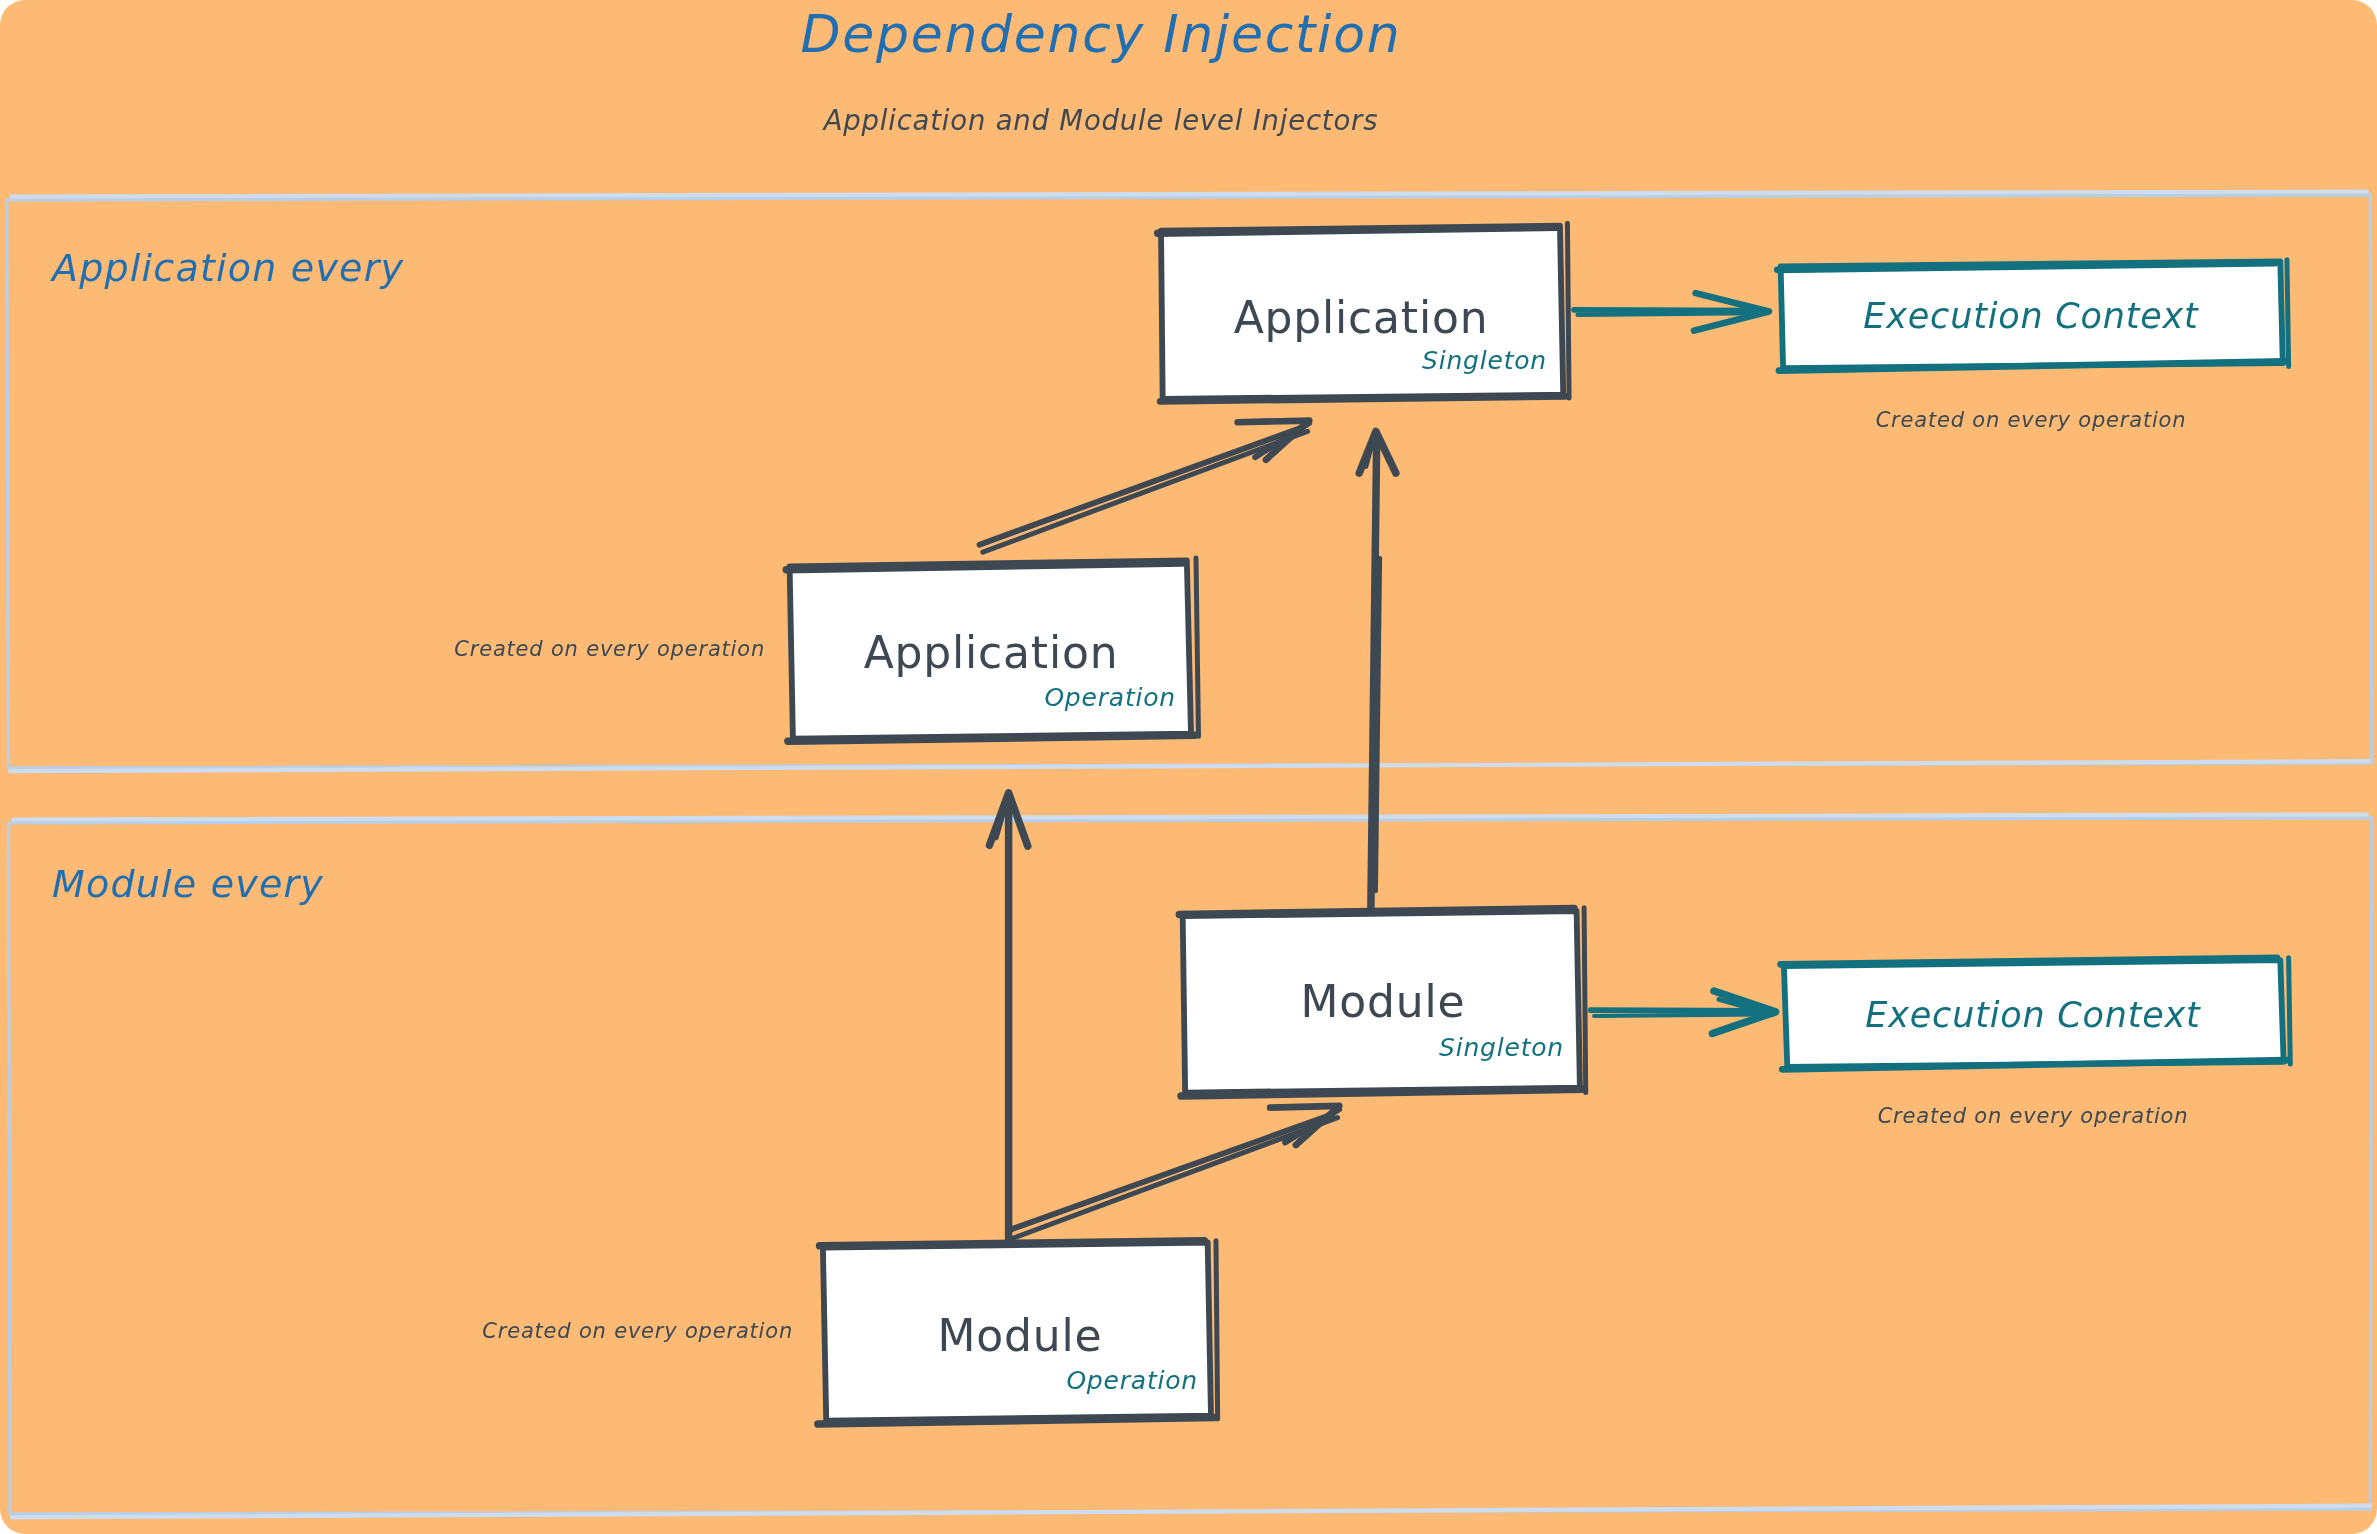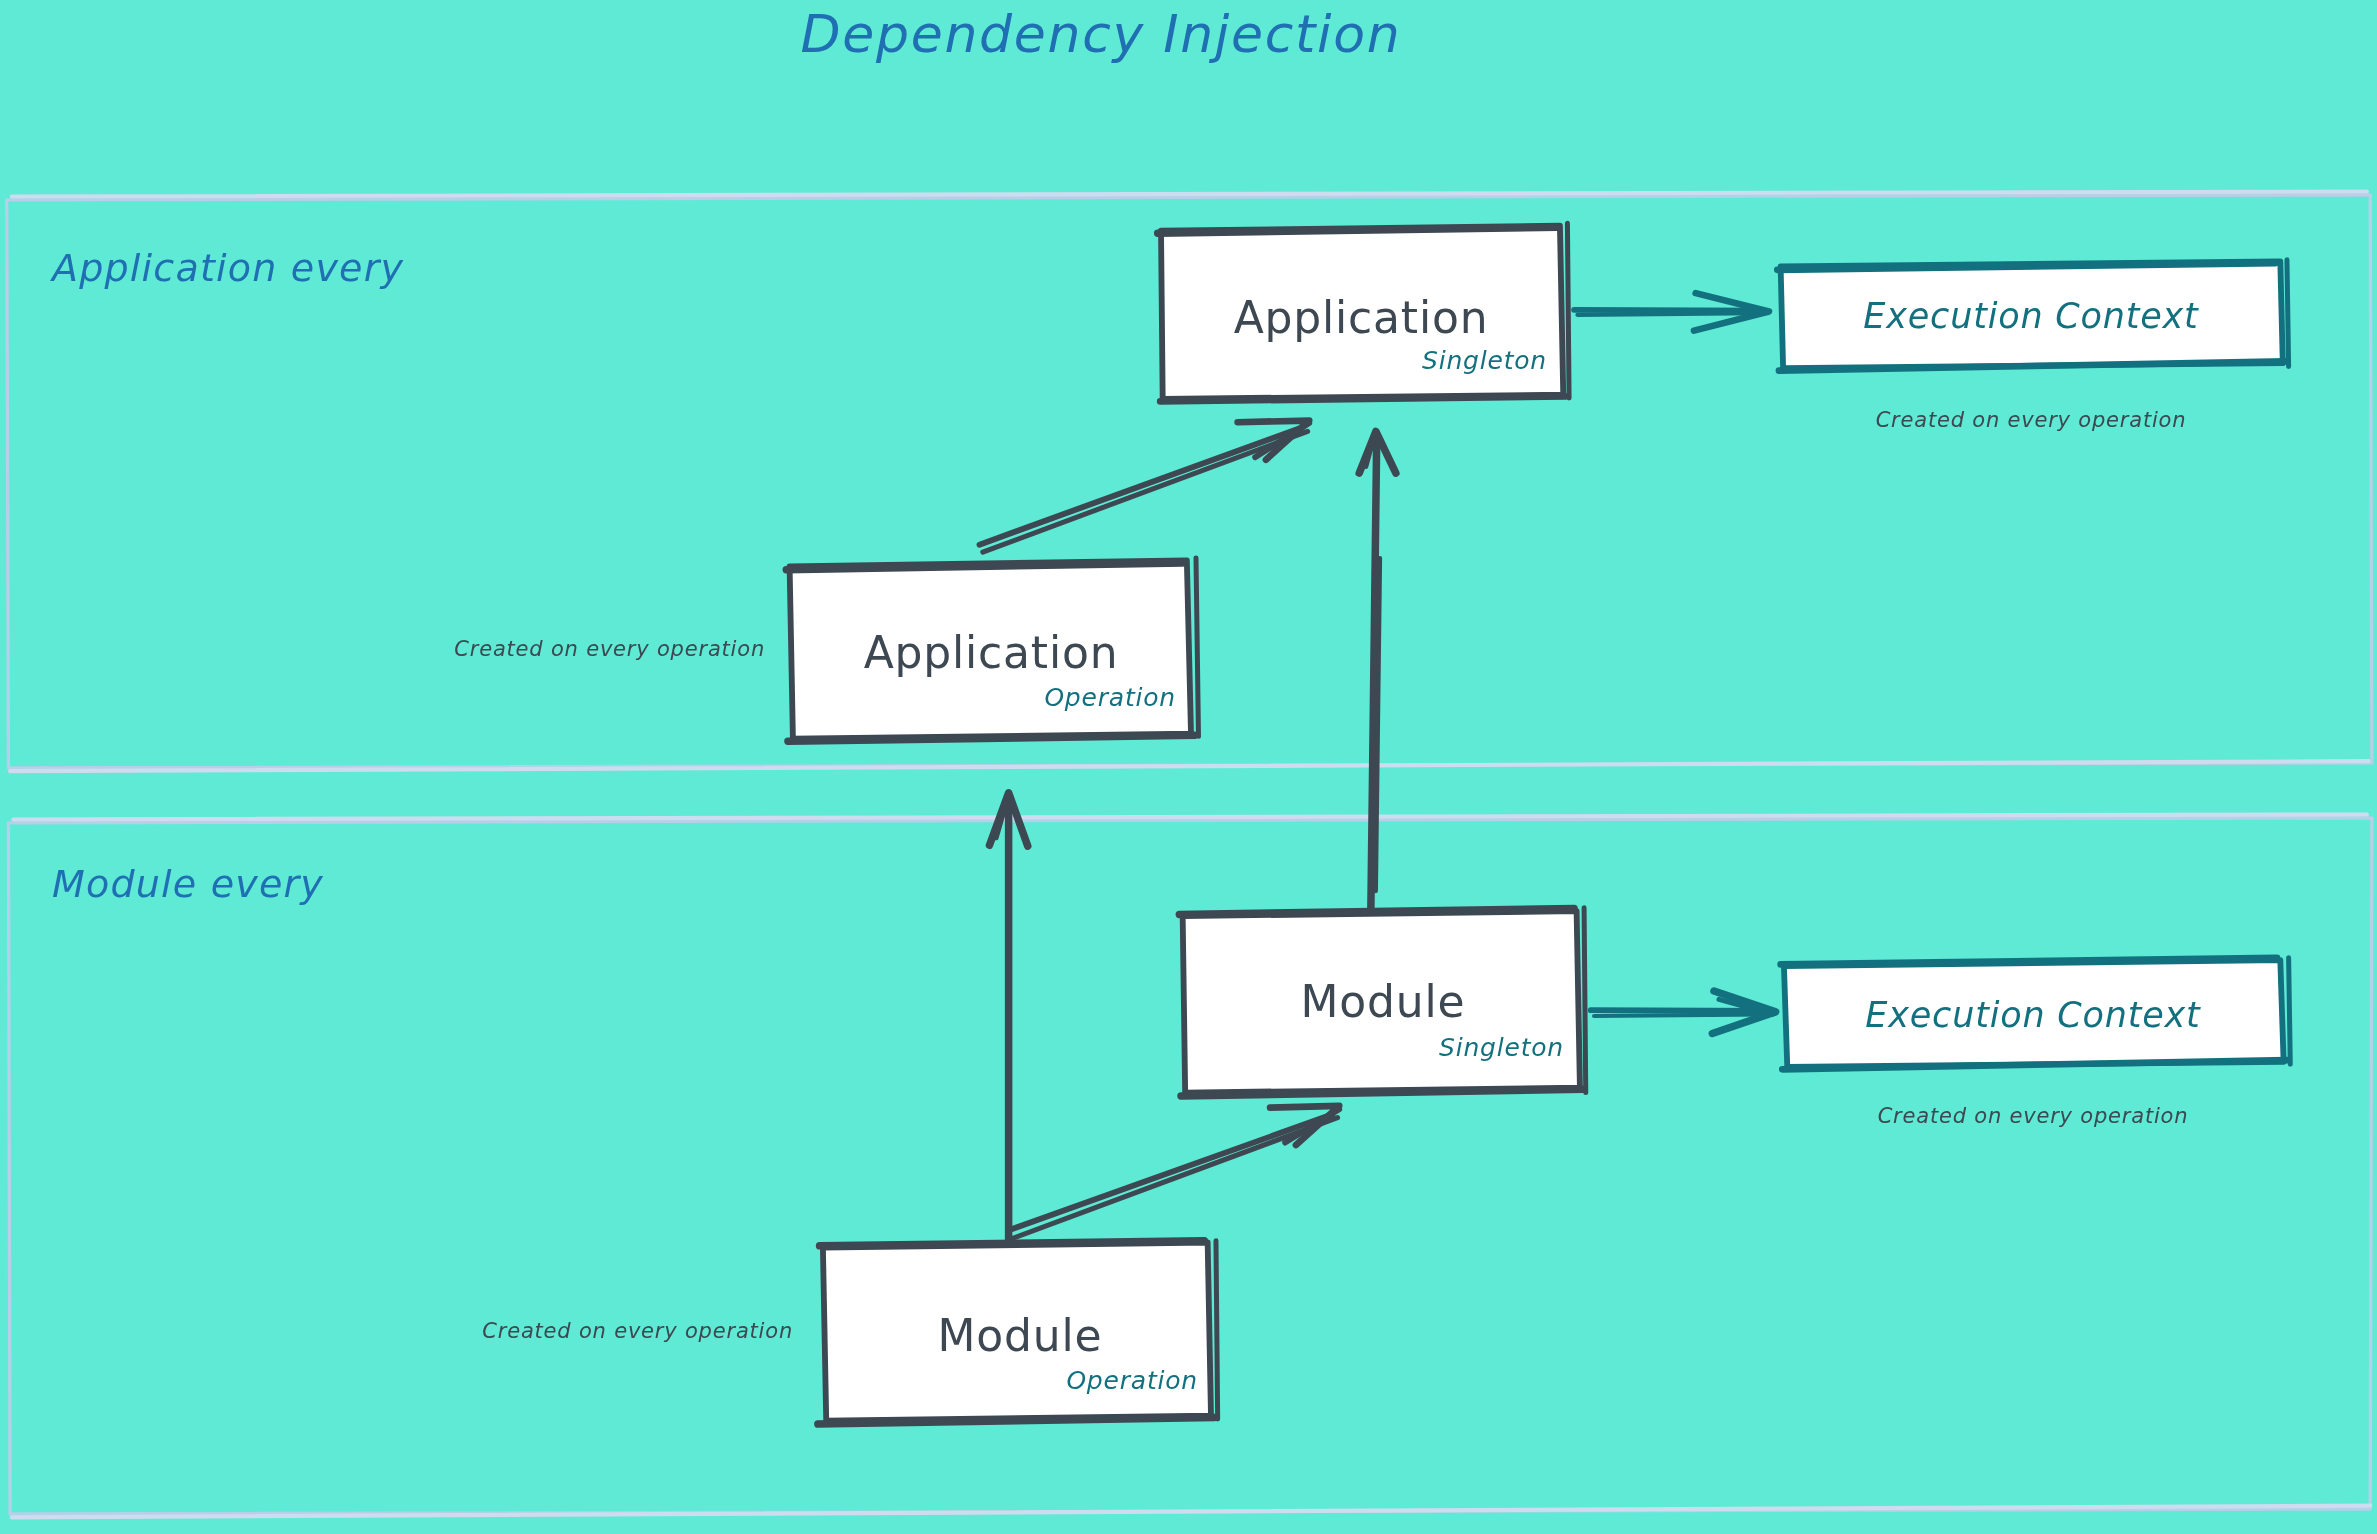--- a/index.html
+++ b/index.html
@@ -7,22 +7,23 @@
     padding: 0;
     background: #ffffff;
   }
   body {
     font-family: "DejaVu Sans", sans-serif;
   }
   #stage {
     position: relative;
     width: 2377px;
     height: 1534px;
-    background: #5eead4;
+    background: #fdba74;
     overflow: hidden;
+    border-radius: 25px;
   }
   #sketch {
     position: absolute;
     inset: 0;
     width: 2377px;
     height: 1534px;
   }
   .txt {
     position: absolute;
     white-space: nowrap;
@@ -174,20 +175,21 @@
     </g>
 
     <g>
       <path d="M 1211 1488 L 1211 965" fill="none" stroke="#3d4852" stroke-width="9" stroke-linecap="round"></path>
       <path d="M 1188 1015 L 1211 952 L 1234 1016" fill="none" stroke="#3d4852" stroke-width="9" stroke-linecap="round" stroke-linejoin="round"></path>
       <path d="M 1196 1006 L 1210 958" fill="none" stroke="#3d4852" stroke-width="6" stroke-linecap="round"></path>
     </g>
   </svg>
 
   <div class="txt title center" style="left:1101px; top:4.2px;">Dependency Injection</div>
+  <div class="txt subtitle center" style="left:1101px; top:104px;">Application and Module level Injectors</div>
 
   <div class="txt lane-label" style="left:52px; top:246px;">Application every</div>
   <div class="txt lane-label" style="left:52px; top:862px;">Module every</div>
 
   <div class="txt node-title center" style="left:1361px; top:292px;">Application</div>
   <div class="txt node-scope rightal" style="left:1547px; top:346px;">Singleton</div>
 
   <div class="txt ctx-title center" style="left:2031px; top:296px;">Execution Context</div>
   <div class="txt note center" style="left:2031px; top:408px;">Created on every operation</div>
 

